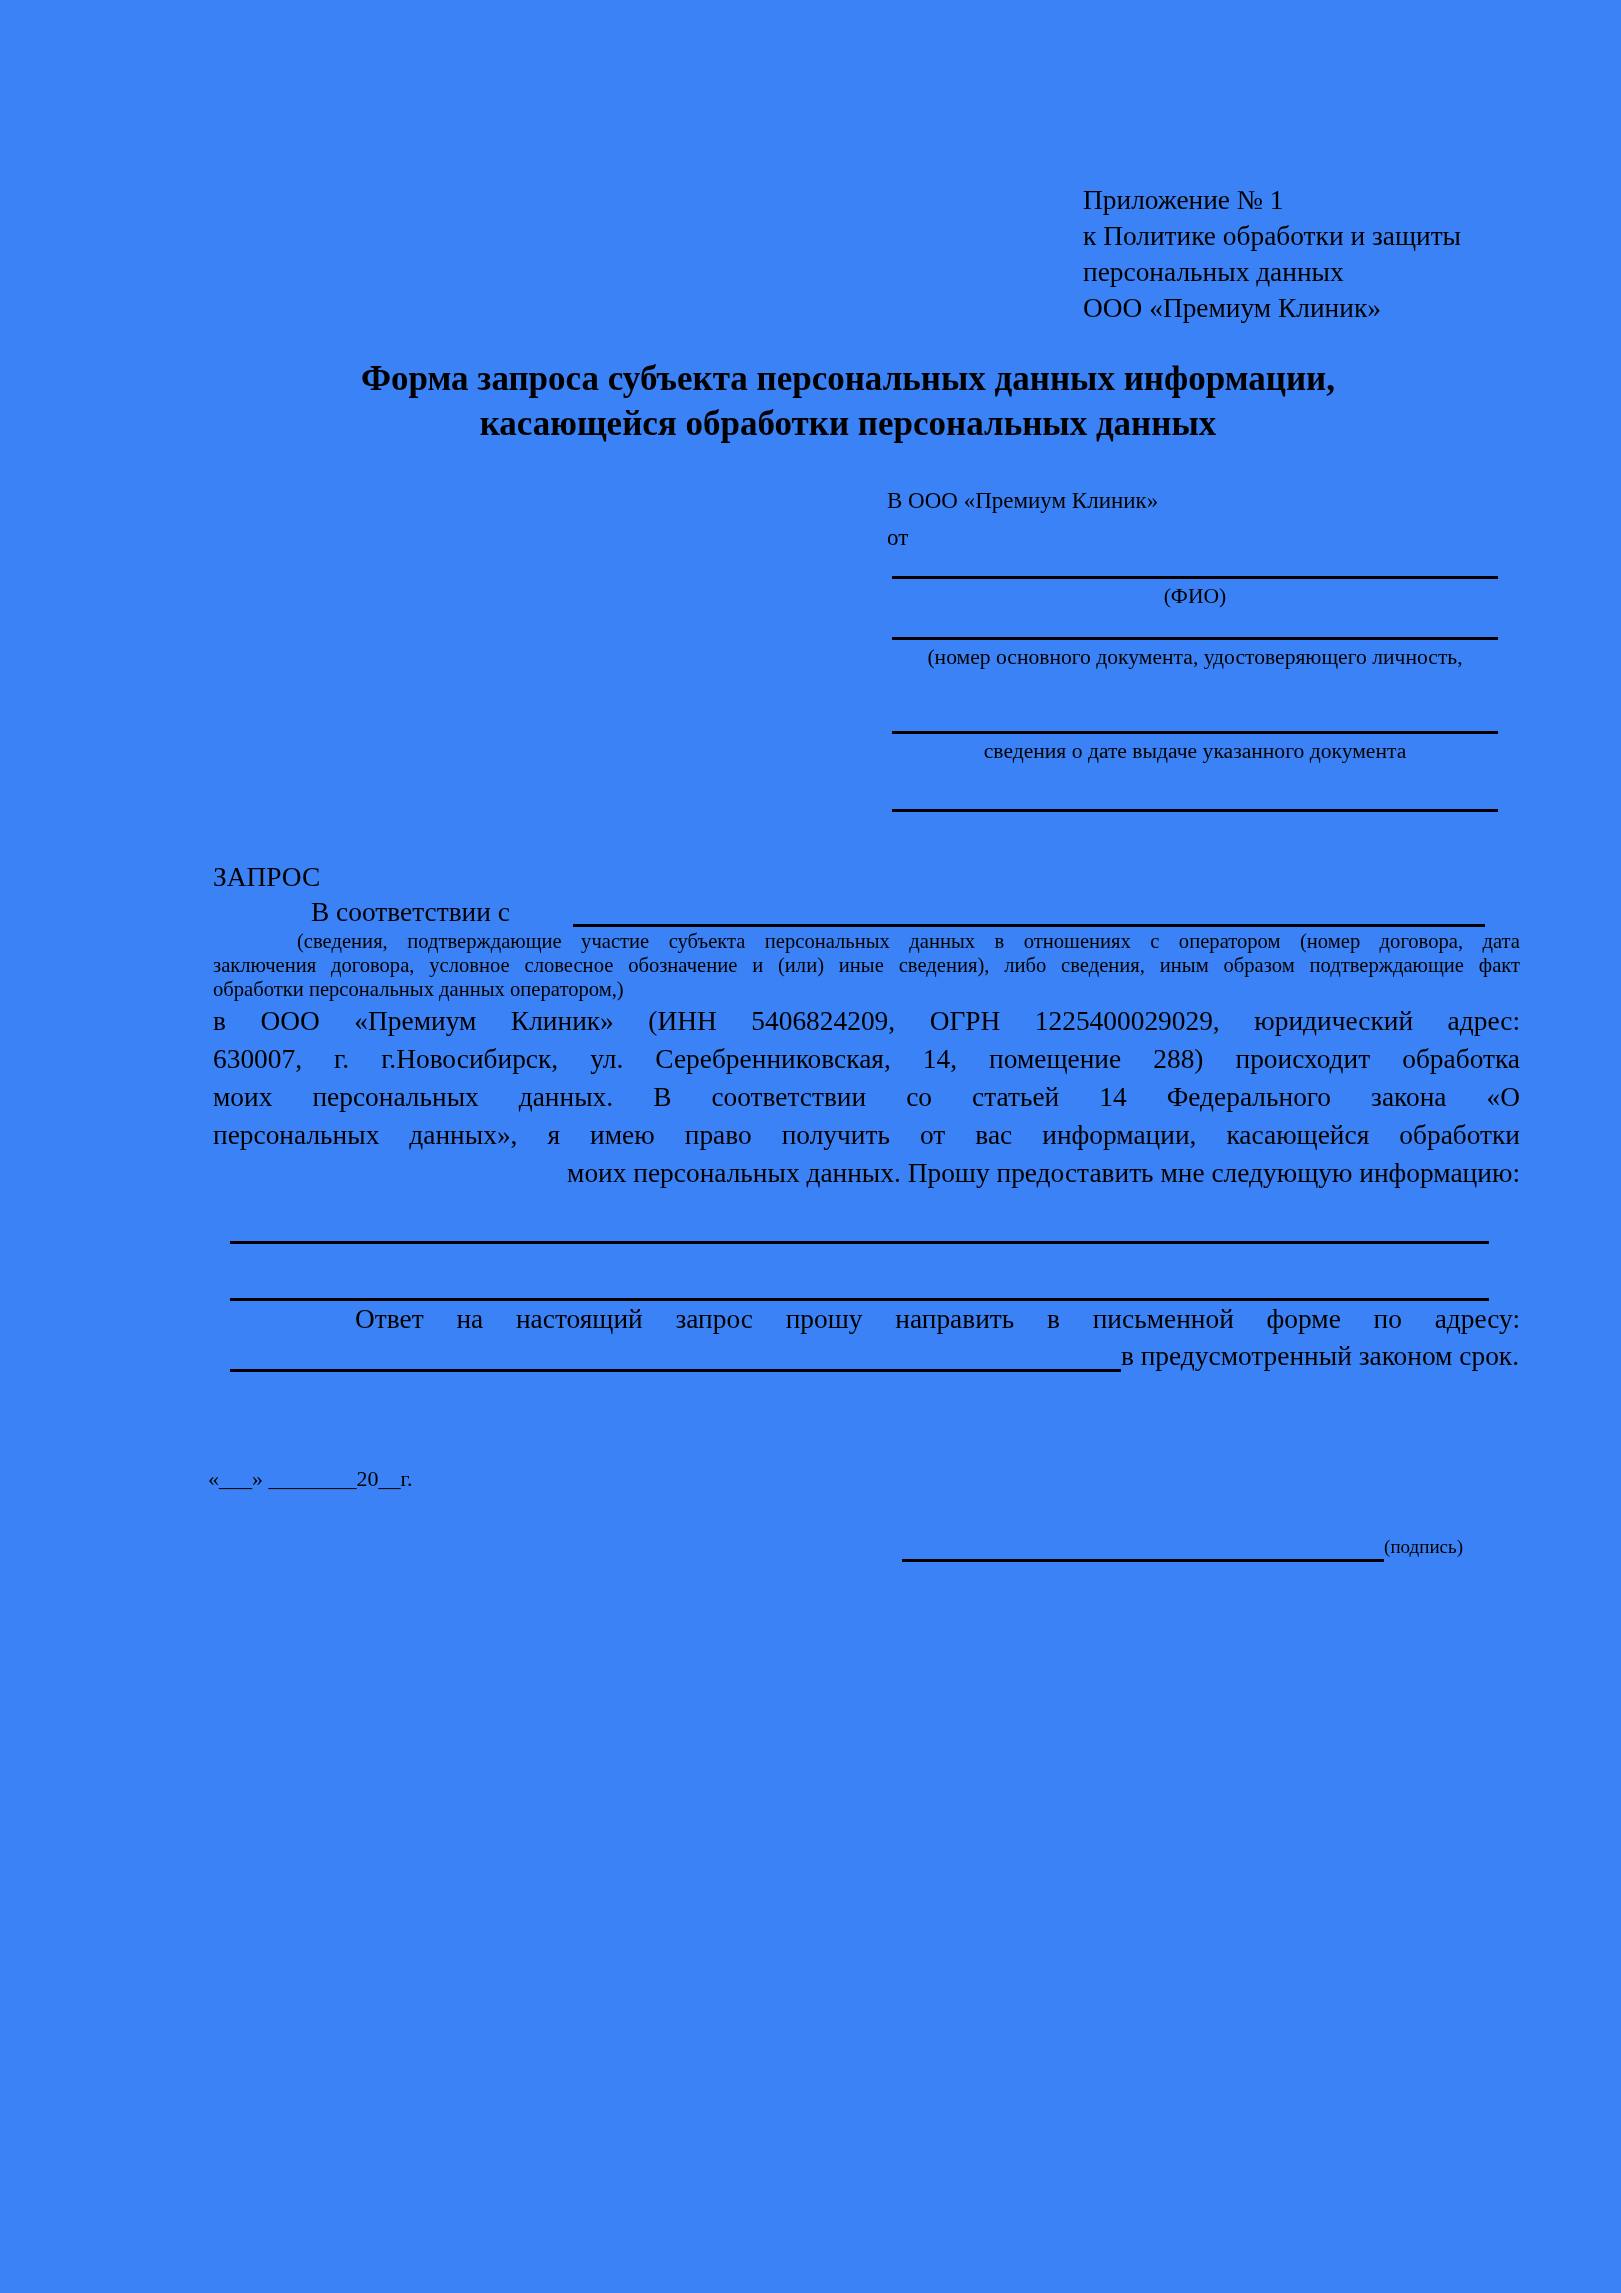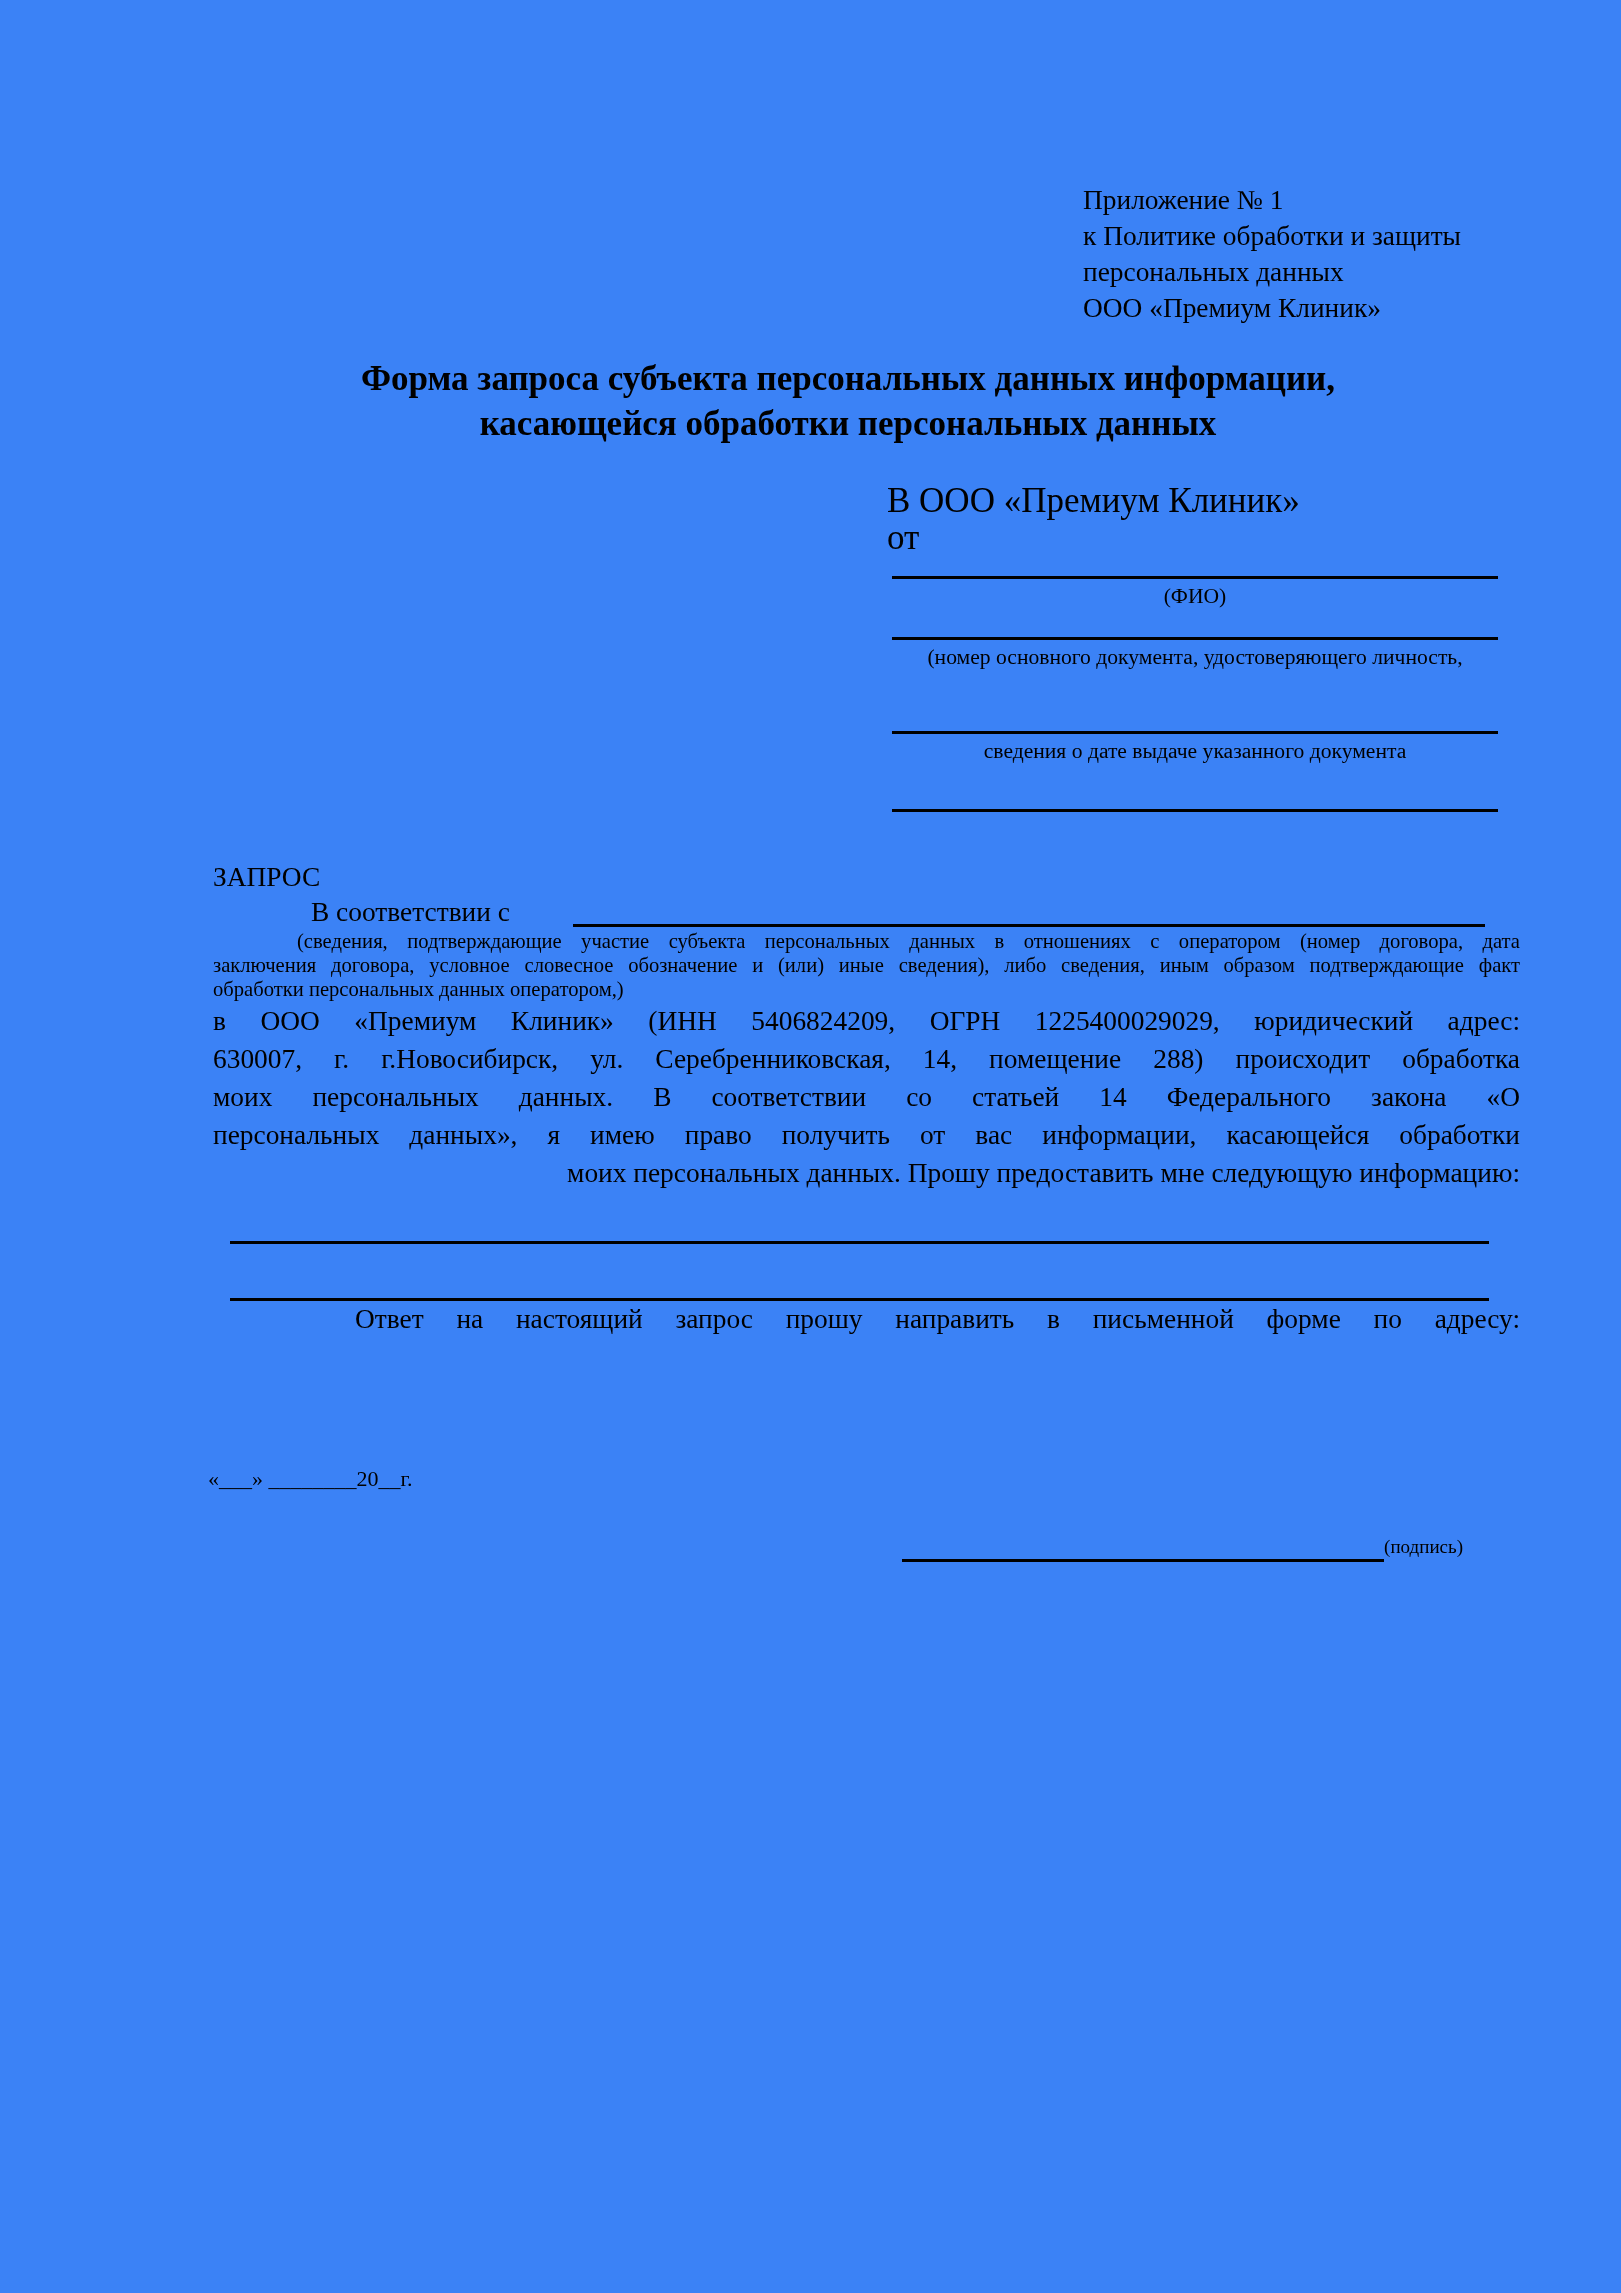--- a/index.html
+++ b/index.html
@@ -11,21 +11,21 @@
     color:#000000;
     overflow:hidden;
   }
   .abs{position:absolute;}
   
   .appendix{left:1083px;top:182px;font-size:27.4px;line-height:36px;white-space:nowrap;}
   
   .doc-title{left:157px;top:356px;width:1382px;text-align:center;
              font-size:35px;font-weight:bold;line-height:45px;}
   
-  .addressee{left:887px;top:482px;font-size:35px;line-height:37px;white-space:nowrap;}
+  .addressee{left:887px;top:482px;font-size:23px;line-height:37px;white-space:nowrap;}
   
   .hline{left:892px;width:606px;height:0;border-top:3.9px solid #000;}
   .hcap{left:892px;width:606px;text-align:center;font-size:21.6px;line-height:25.5px;}
   
   .zapros{left:213px;top:859px;width:1307px;font-size:27.4px;line-height:37px;}
   
   .intro-text{left:311px;top:894px;font-size:27.4px;line-height:37px;white-space:nowrap;}
   .intro-line{left:573px;top:924px;width:912px;height:0;border-top:3.9px solid #000;}
   
   .note{left:213px;top:929px;width:1307px;font-size:20.6px;line-height:24px;}
@@ -100,20 +100,24 @@
     <div class="jline">630007, г. г.Новосибирск, ул. Серебренниковская, 14, помещение 288) происходит обработка</div>
     <div class="jline">моих персональных данных. В соответствии со статьей 14 Федерального закона «О</div>
     <div class="jline">персональных данных», я имею право получить от вас информации, касающейся обработки</div>
     <div class="lastline">моих персональных данных. Прошу предоставить мне следующую информацию:</div>
   </div>
 
   <div class="abs blank1"></div>
   <div class="abs blank2"></div>
 
   <div class="abs answer1">Ответ на настоящий запрос прошу направить в письменной форме по адресу:</div>
+  <div class="abs answer2">
+    <div class="answer-fill"></div>
+    <span>в предусмотренный законом срок.</span>
+  </div>
 
   <div class="abs sig-date">«___» ________20__г.</div>
   <div class="abs sig-group">
     <div class="sig-fill"></div>
     <span>(подпись)</span>
   </div>
 
 </div>
 
 

